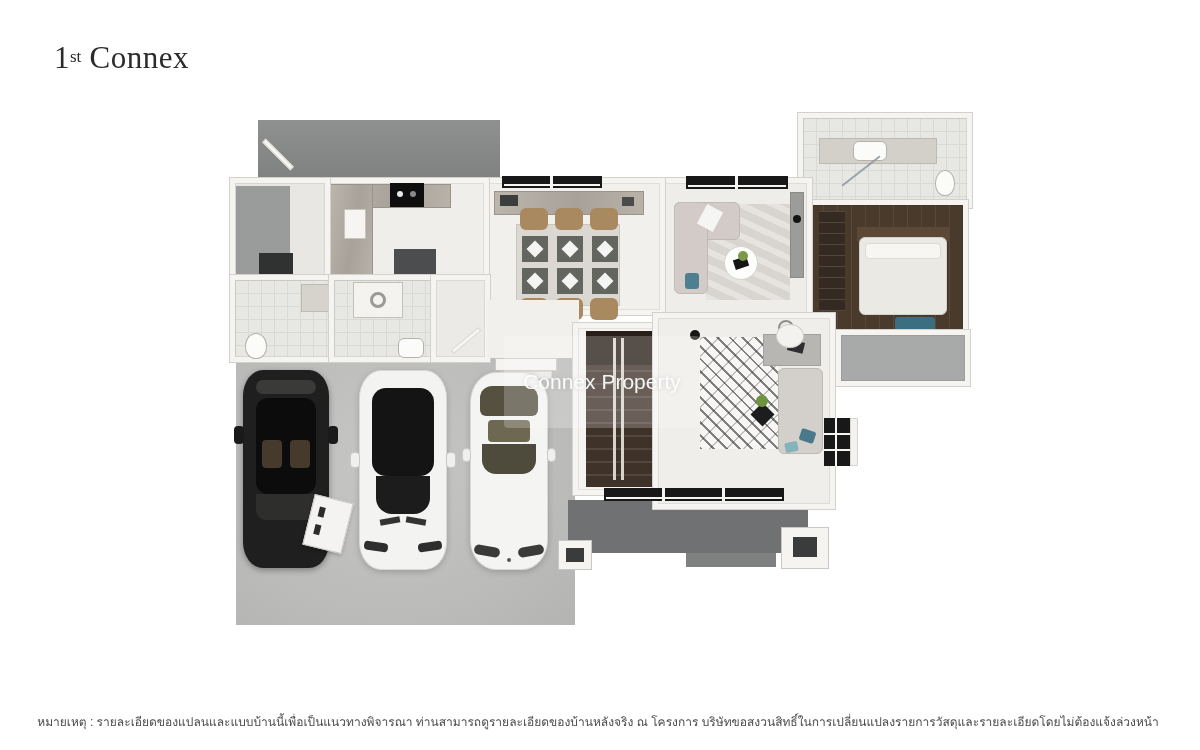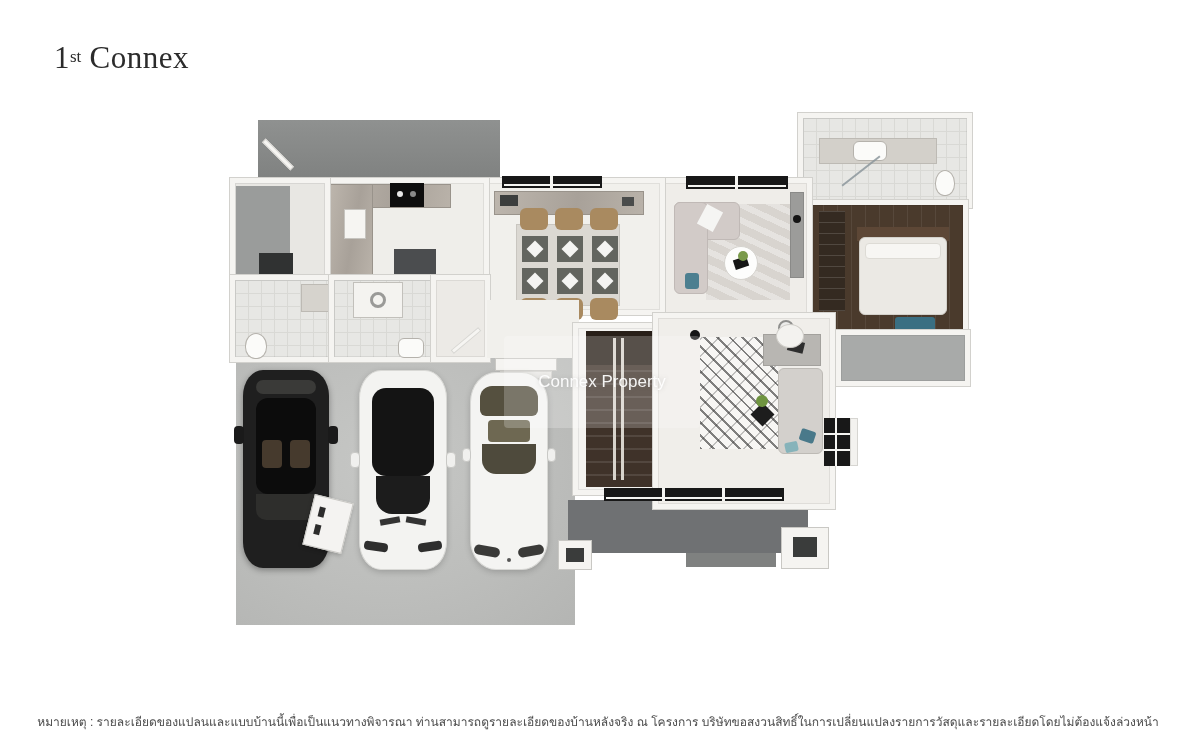--- a/index.html
+++ b/index.html
@@ -49,21 +49,21 @@
   .title .num,.title .word{font-size:31px;}
   .title .ord{font-size:17px;vertical-align:super;letter-spacing:0;}
   .watermark{
     position:absolute;left:504px;top:336px;width:196px;height:92px;
     background:rgba(255,255,255,.22);border-radius:4px;z-index:50;
     display:flex;flex-direction:column;align-items:center;justify-content:center;
     color:rgba(255,255,255,.93);text-align:center;line-height:1.25;
     text-shadow:0 0 4px rgba(120,120,120,.25);
   }
   .wm1{font-size:21px;}
-  .wm2{font-size:17px;}
+  .wm2{font-size:21px;}
   .wm3{font-size:24px;letter-spacing:1px;}
   .footer{
     position:absolute;left:0;top:712px;width:1196px;text-align:center;
     font-size:12px;color:#4a4a4a;
   }
   .windowblack{background:#181818;}
   .pane{position:absolute;background:#f5f5f2;}
 </style>
 </head>
 <body>

